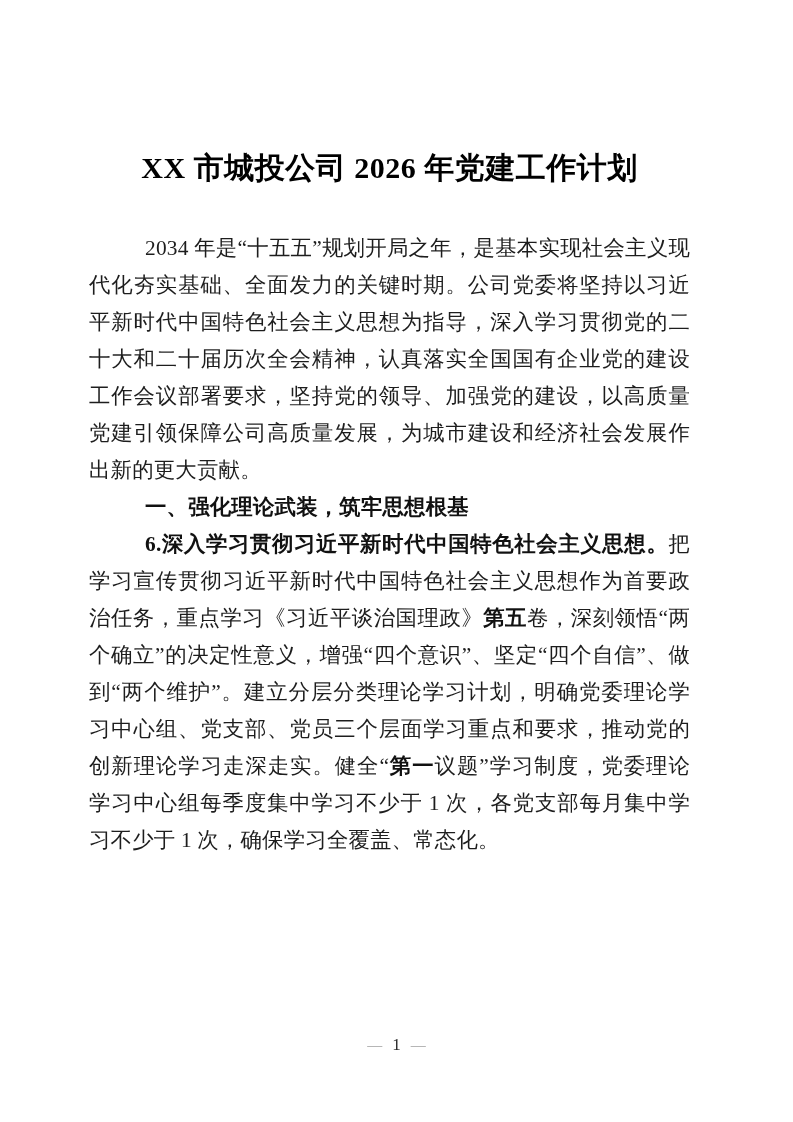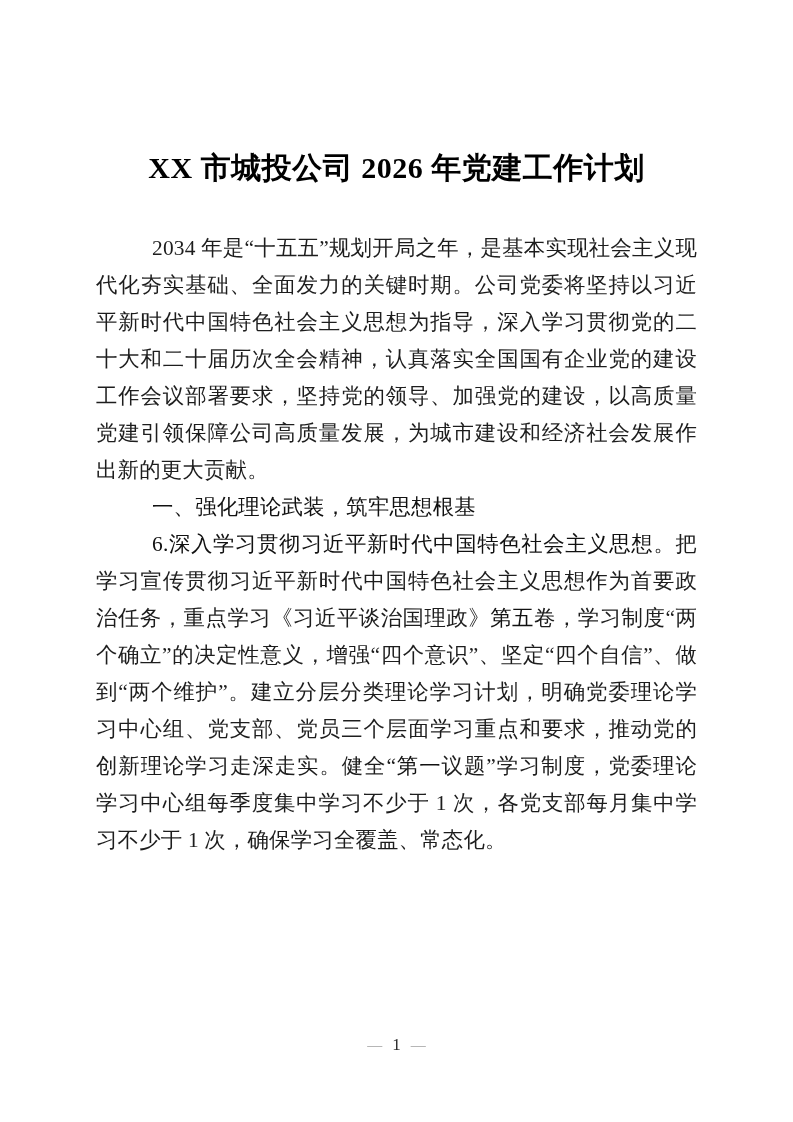--- a/index.html
+++ b/index.html
@@ -2,34 +2,34 @@
 <html><head>
 <meta charset="utf-8">
 <style>
   html,body{margin:0;padding:0;background:#e9e9e9;}
   .page{
     width:793px;height:1122px;background:#ffffff;position:relative;
     margin:0 auto;overflow:hidden;
     font-family:"Liberation Serif","DejaVu Serif",serif;
     color:#1d1d1d;
   }
-  .content{position:absolute;left:96px;top:0;width:601px;}
+  .content{position:absolute;left:89px;top:0;width:601px;}
   .doc-title{
     margin:146px 0 40px 0;
     font-size:30px;line-height:44px;font-weight:700;
     text-align:center;letter-spacing:.5px;color:#000;
     text-indent:0;
   }
   .para{
     margin:0;font-size:21.4px;line-height:37px;
     text-align:justify;text-justify:inter-ideograph;
     text-indent:56px;
     letter-spacing:.2px;
   }
-  .para .b{font-weight:400;color:#111;}
+  .para .b{font-weight:700;color:#111;}
   .footer{
     position:absolute;left:0;top:1031px;width:793px;
     display:flex;justify-content:center;align-items:center;gap:10px;
   }
   .footer .dash{
     color:#8f8f8f;font-size:15px;line-height:28px;
     transform:scaleY(.8);
   }
   .footer .pagenum{
     color:#2a2a2a;font-size:17px;line-height:28px;
@@ -41,21 +41,21 @@
 
 <div class="page">
   <div class="content">
 
     <h1 class="doc-title">XX 市城投公司 2026 年党建工作计划</h1>
 
     <p class="para"><span>2034 年是“十五五”规划开局之年，是基本实现社会主义现代化夯实基础、全面发力的关键时期。公司党委将坚持以习近平新时代中国特色社会主义思想为指导，深入学习贯彻党的二十大和二十届历次全会精神，认真落实全国国有企业党的建设工作会议部署要求，坚持党的领导、加强党的建设，以高质量党建引领保障公司高质量发展，为城市建设和经济社会发展作出新的更大贡献。</span></p>
 
     <p class="para"><span class="b">一、强化理论武装，筑牢思想根基</span></p>
 
-    <p class="para"><span class="b">6.深入学习贯彻习近平新时代中国特色社会主义思想。</span><span>把学习宣传贯彻习近平新时代中国特色社会主义思想作为首要政治任务，重点学习《习近平谈治国理政》</span><span class="b">第五</span><span>卷，学习制度“两个确立”的决定性意义，增强“四个意识”、坚定“四个自信”、做到“两个维护”。建立分层分类理论学习计划，明确党委理论学习中心组、党支部、党员三个层面学习重点和要求，推动党的创新理论学习走深走实。健全“</span><span class="b">第一</span><span>议题”学习制度，党委理论学习中心组每季度集中学习不少于 1 次，各党支部每月集中学习不少于 1 次，确保学习全覆盖、常态化。</span></p>
+    <p class="para"><span class="b">6.深入学习贯彻习近平新时代中国特色社会主义思想。</span><span>把学习宣传贯彻习近平新时代中国特色社会主义思想作为首要政治任务，重点学习《习近平谈治国理政》</span><span class="b">第五</span><span>卷，深刻领悟“两个确立”的决定性意义，增强“四个意识”、坚定“四个自信”、做到“两个维护”。建立分层分类理论学习计划，明确党委理论学习中心组、党支部、党员三个层面学习重点和要求，推动党的创新理论学习走深走实。健全“</span><span class="b">第一</span><span>议题”学习制度，党委理论学习中心组每季度集中学习不少于 1 次，各党支部每月集中学习不少于 1 次，确保学习全覆盖、常态化。</span></p>
 
 
   </div>
 
   <div class="footer">
     <span class="dash">—</span>
     <span class="pagenum">1</span>
     <span class="dash">—</span>
   </div>
 </div>

